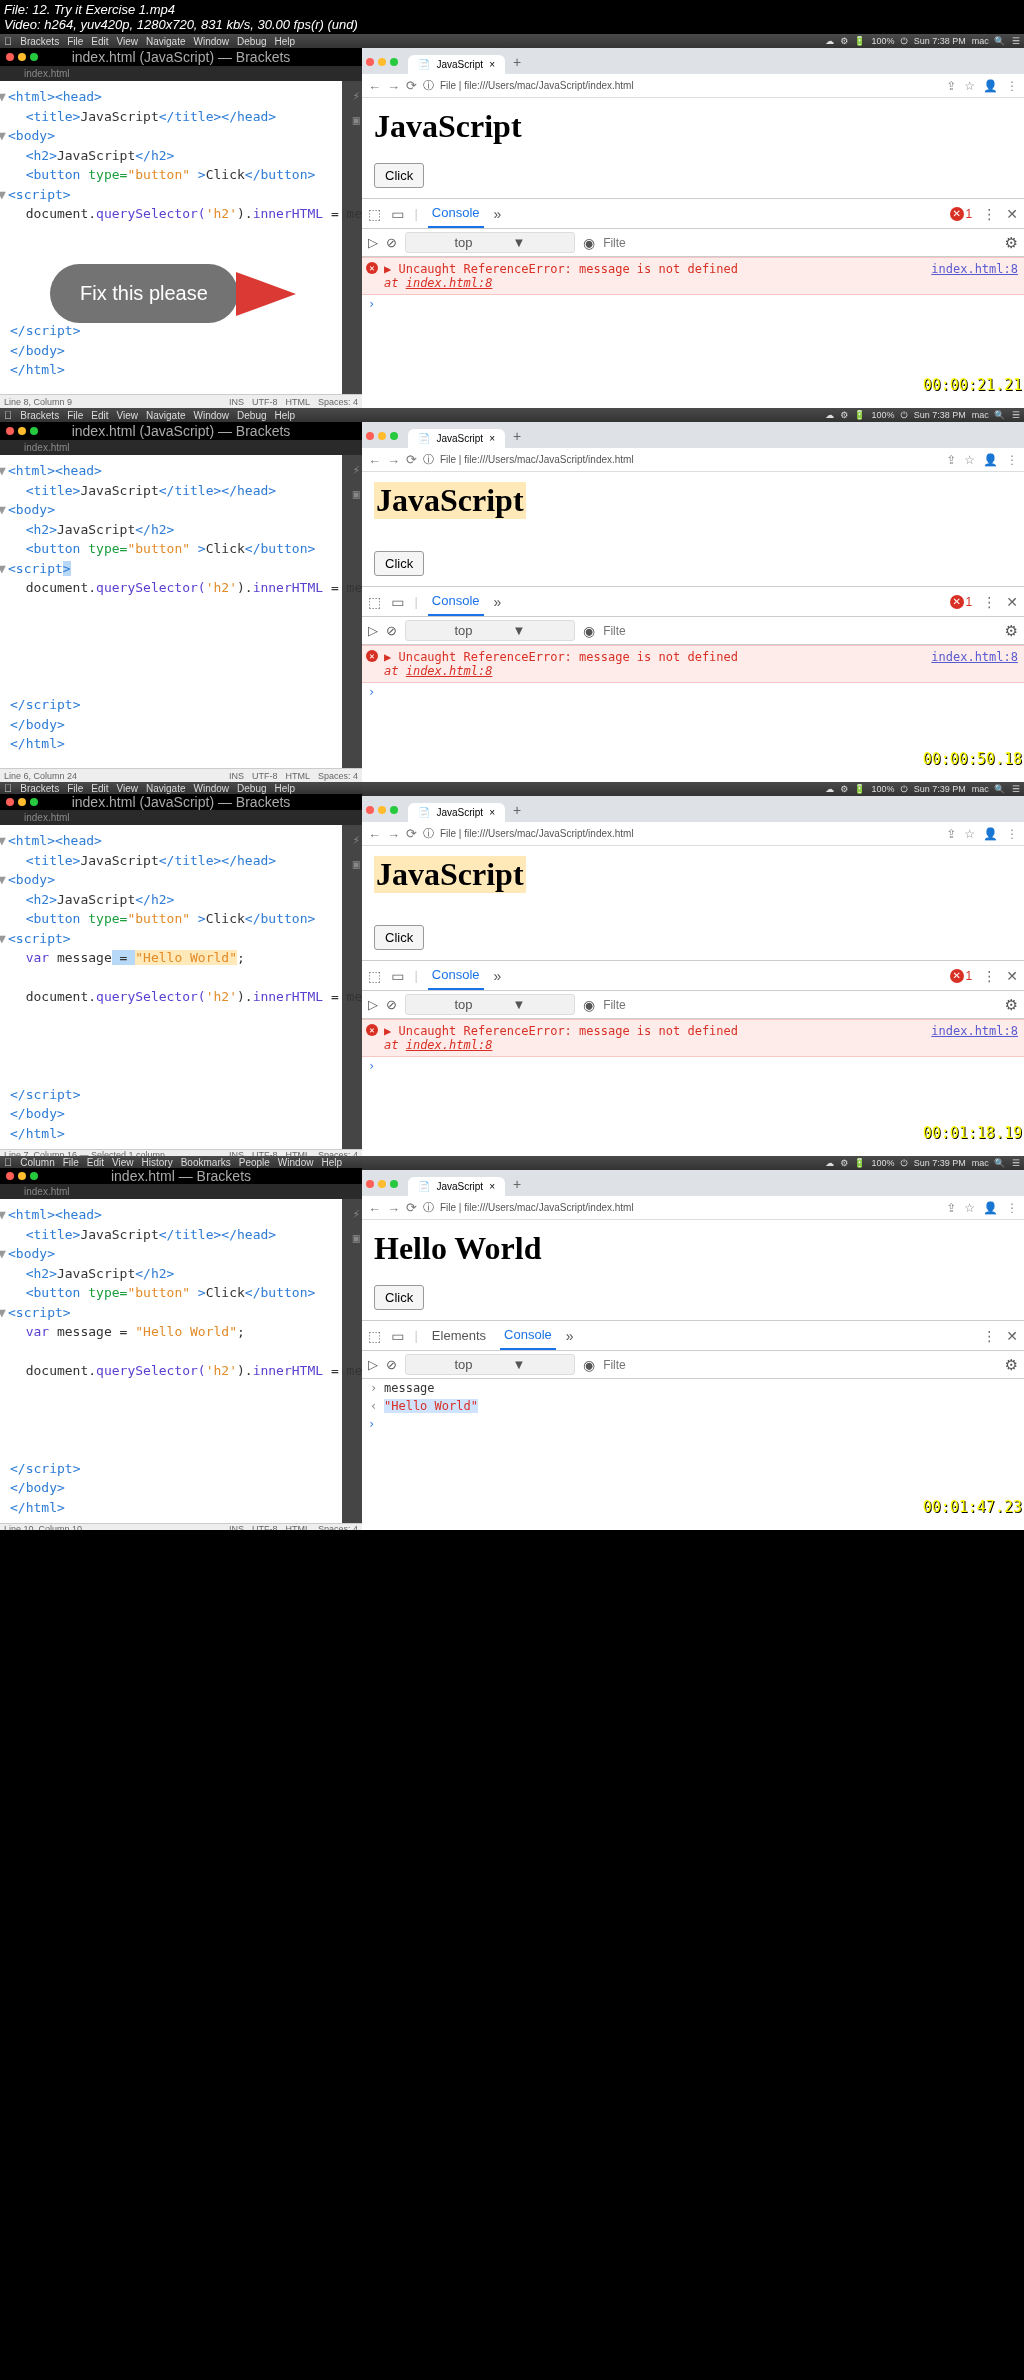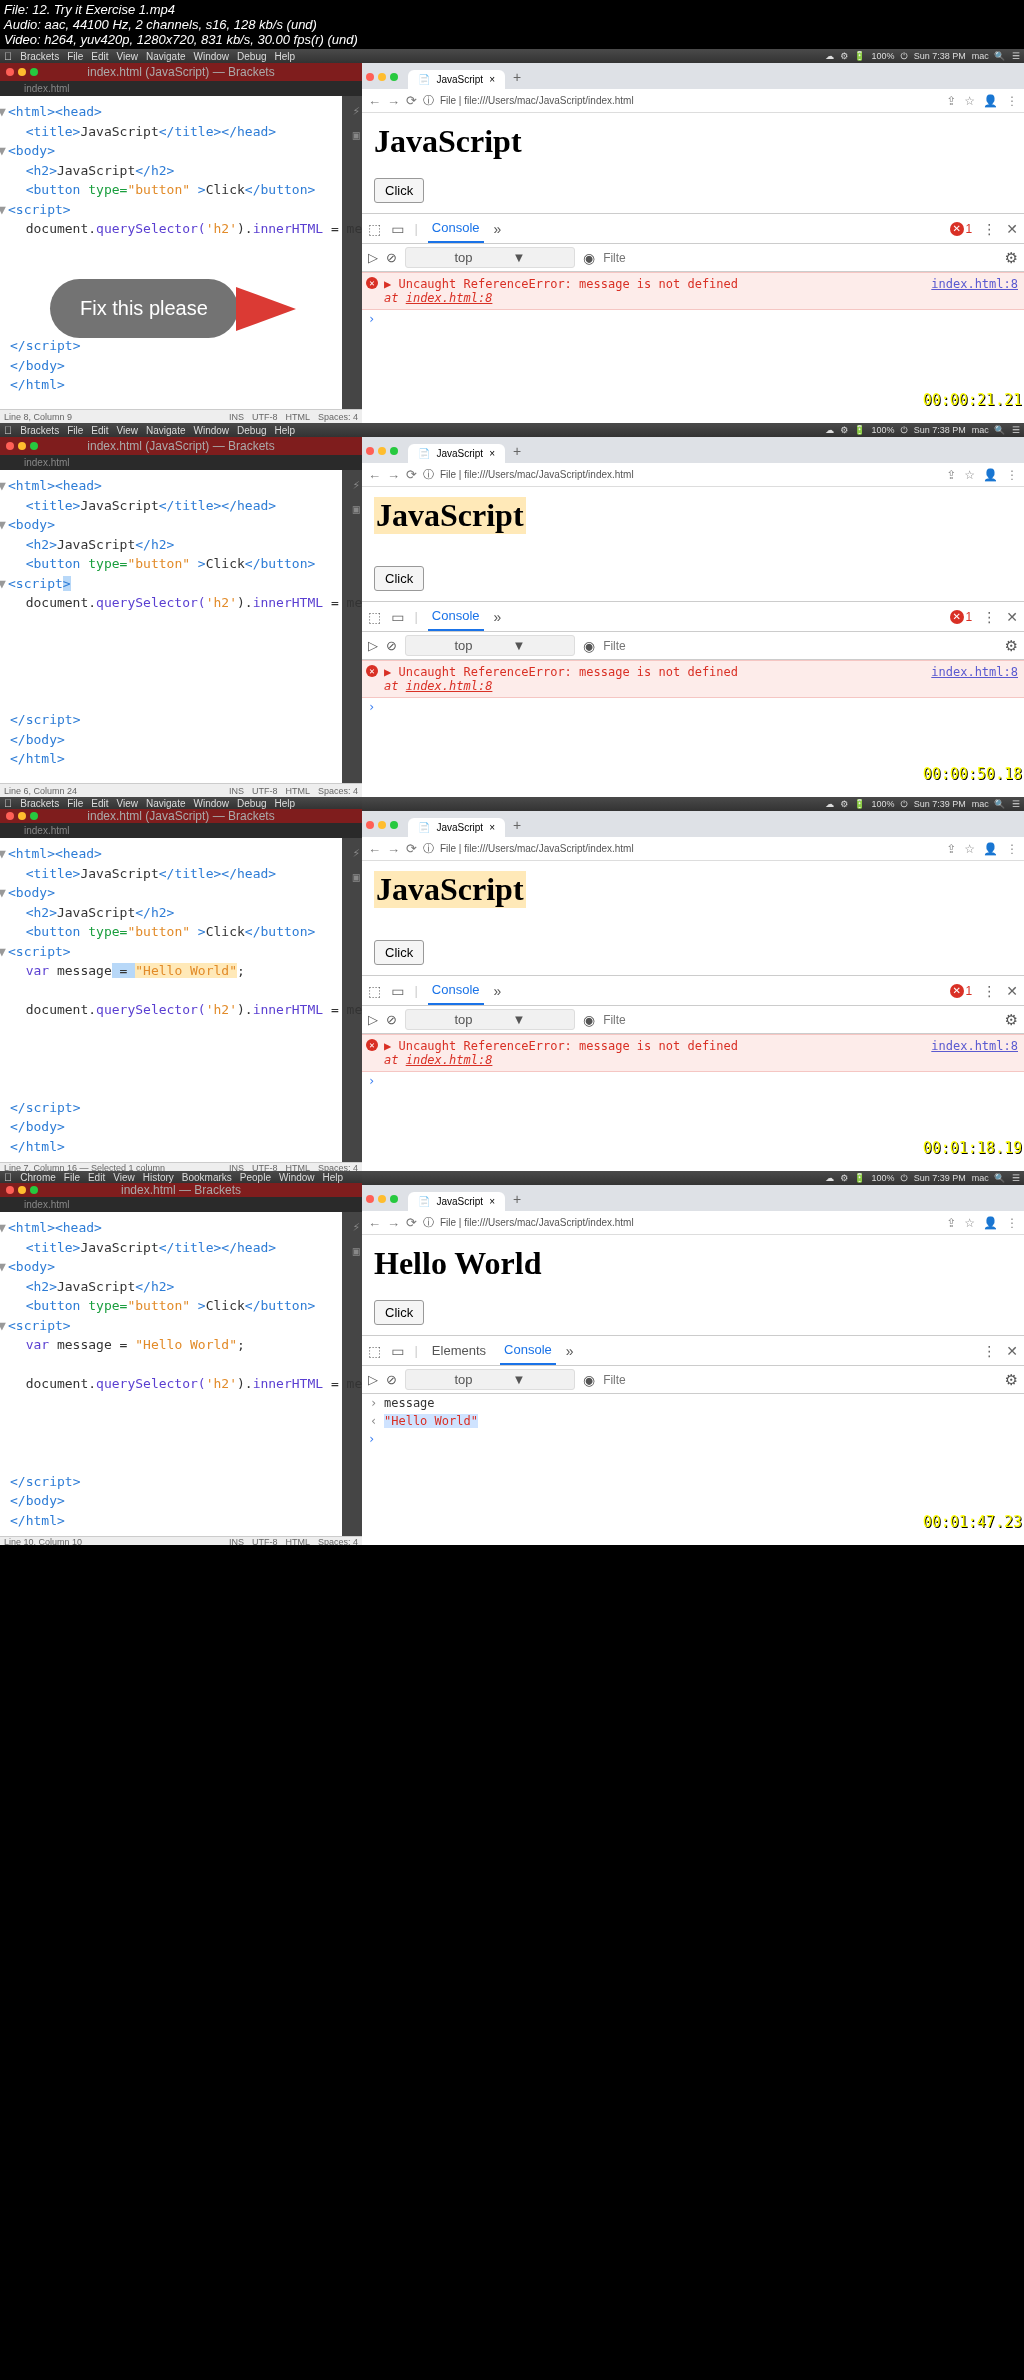--- a/index.html
+++ b/index.html
@@ -4,21 +4,21 @@
 <style>
 * { box-sizing: border-box; margin: 0; padding: 0; }
 body { font-family: -apple-system, Helvetica, Arial, sans-serif; font-size: 12px; background: #000; width: 1024px; }
 .header-info { color: #fff; font-style: italic; font-size: 13px; padding: 2px 4px; background: #000; }
 .row { display: flex; width: 100%; height: 374px; background: #222; }
 .pane-left { width: 362px; background: #fff; display: flex; flex-direction: column; position: relative; }
 .pane-right { flex: 1; background: #fff; display: flex; flex-direction: column; position: relative; }
 .macmenu { background: linear-gradient(#4a4a4a,#333); color: #ddd; font-size: 10px; height: 14px; display: flex; align-items: center; padding: 0 4px; gap: 8px; }
 .macmenu .apple { font-size: 11px; }
 .macmenu .right { margin-left: auto; display: flex; gap: 6px; align-items: center; font-size: 9px; }
-.titlebar { background: #7f1d1d; color: #aaa; font-size: 12px; height: 18px; display: flex; align-items: center; justify-content: center; position: relative; }
+.titlebar { background: #000000; color: #aaa; font-size: 14px; height: 18px; display: flex; align-items: center; justify-content: center; position: relative; }
 .traffic { position: absolute; left: 6px; display: flex; gap: 4px; }
 .dot { width: 8px; height: 8px; border-radius: 50%; }
 .dot.r { background: #ff5f56; } .dot.y { background: #ffbd2e; } .dot.g { background: #27c93f; }
 .filetab { background: #2a2a2a; color: #888; font-size: 10px; padding: 2px 24px; }
 .code-area { flex: 1; background: #fff; padding: 6px 4px 6px 10px; font-family: Menlo, monospace; font-size: 13px; line-height: 1.5; position: relative; border-right: 20px solid #454545; }
 .code-area .sidebar-icons { position: absolute; right: -18px; top: 6px; display: flex; flex-direction: column; gap: 6px; color: #888; font-size: 12px; }
 .code-line { white-space: pre; }
 .fold { color: #999; display: inline-block; width: 10px; margin-left: -12px;}
 .t-tag { color: #2d7cd6; } .t-attr { color: #1a9e3e; } .t-str { color: #e28b29; } .t-txt { color: #333; }
 .t-prop { color: #5a3fd1; } .t-kw { color: #5a3fd1; }
@@ -71,21 +71,20 @@
 .callout { position: absolute; left: 50px; top: 230px; z-index: 10; }
 .callout .bubble { background: #737373; color: #fff; font-size: 20px; padding: 18px 30px; border-radius: 30px; font-weight: 400; }
 .callout .arrowhead { position: absolute; right: -58px; top: 8px; width: 0; height: 0; border-top: 22px solid transparent; border-bottom: 22px solid transparent; border-left: 60px solid #db3a34; }
 .timestamp { position: absolute; bottom: 14px; right: 2px; color: #ff0; font-size: 15px; font-family: monospace; z-index: 5; text-shadow: 1px 1px #000;}
 </style>
 </head>
 <body>
 
 <div class="header-info">
   <div>File: 12. Try it Exercise 1.mp4</div>
-  <div>Audio: aac, 44100 Hz, 2 channels, s16, 128 kb/s (und)</div>
   <div>Video: h264, yuv420p, 1280x720, 831 kb/s, 30.00 fps(r) (und)</div>
 </div>
 
 <div class="row">
   <div class="pane-left">
     <div class="macmenu">
       <span class="apple"></span>
       <span>Brackets</span>
         <span>File</span>
         <span>Edit</span>
@@ -480,21 +479,21 @@
       </div>
     </div>
     <div class="timestamp">00:01:18.19</div>
   </div>
 </div>
 
 <div class="row">
   <div class="pane-left">
     <div class="macmenu">
         <span class="apple"></span>
-        <span>Chrome</span>
+        <span>Column</span>
         <span>File</span>
         <span>Edit</span>
         <span>View</span>
         <span>History</span>
         <span>Bookmarks</span>
         <span>People</span>
         <span>Window</span>
         <span>Help</span>
       </div>
     <div class="titlebar">

